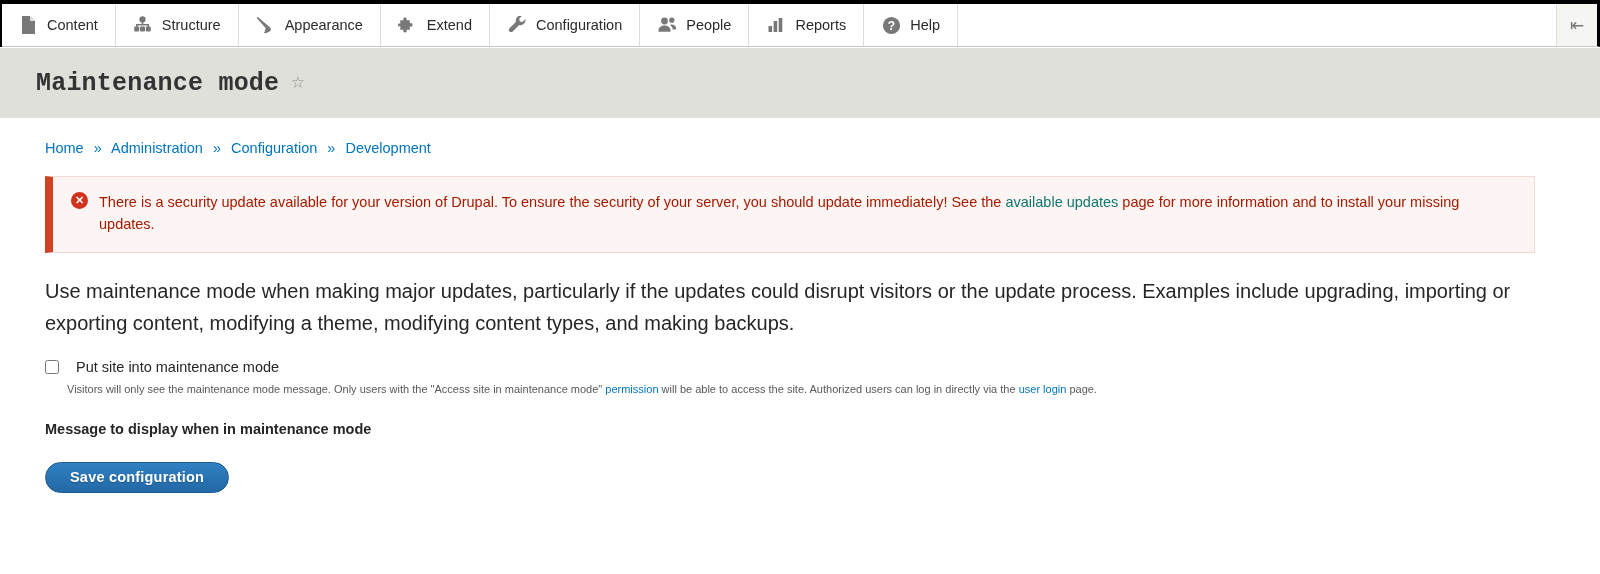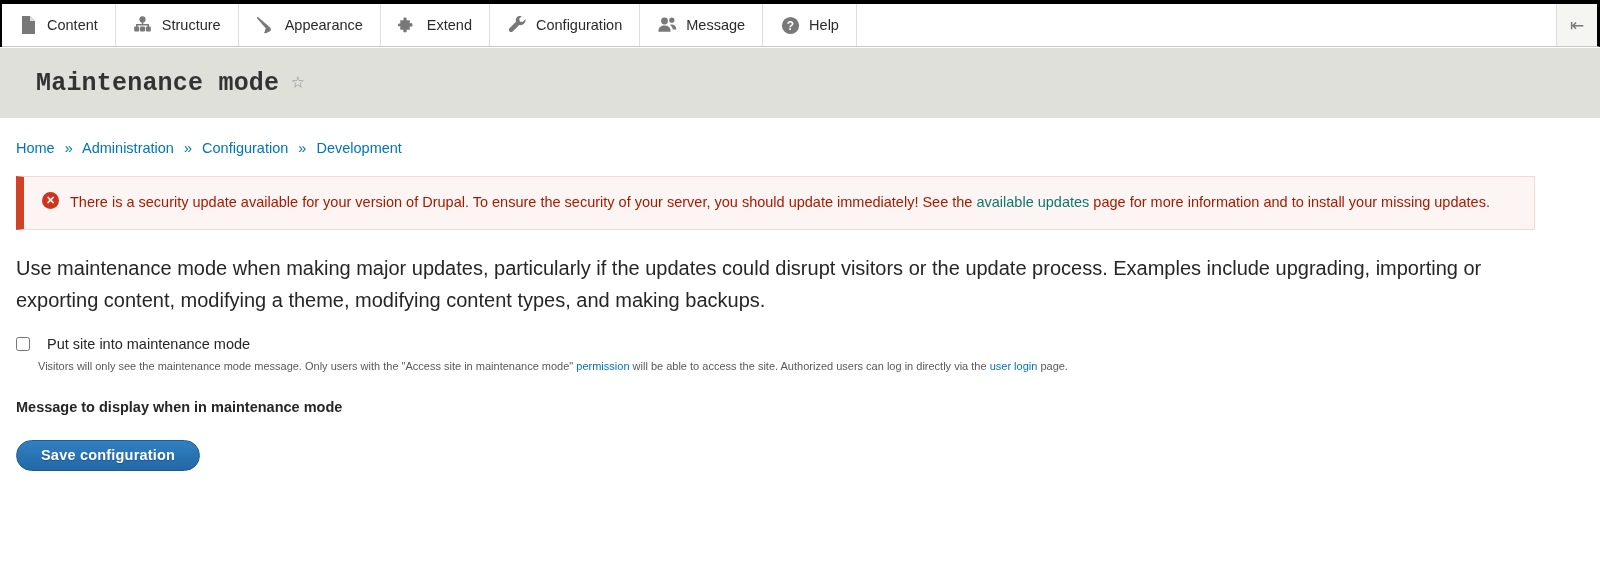--- a/index.html
+++ b/index.html
@@ -22,21 +22,21 @@
   .toolbar-toggle { width:41px; display:flex; align-items:center; justify-content:center;
     border-left:1px solid #ddd; background:#f5f5f2; color:#787878; font-size:17px; cursor:pointer; }
 
   
   .page-header { position:absolute; top:48px; left:0; width:1600px; height:70px;
     background:#e0e0db; display:flex; align-items:center; padding:0 36px;font-family:Liberation Mono, monospace; }
   .page-title { font-size:25px; font-weight:bold; color:#333; letter-spacing:.2px; }
   .star { margin-left:12px; font-size:22px; color:#8c8c8c; cursor:pointer; line-height:1; }
 
   
-  .content { position:absolute; top:118px; left:0; width:1600px; padding:14px 65px 0 16px; }
+  .content { position:absolute; top:118px; left:0; width:1600px; padding:14px 65px 0 45px; }
 
   .breadcrumb { font-size:14.5px; margin:8px 0 20px 0; color:#0074bd; }
   .breadcrumb a { color:#0074bd; text-decoration:none; cursor:pointer; }
   .breadcrumb .sep { margin:0 6px; color:#0074bd; }
 
   .messages-error { position:relative; background:#fdf5f3; border:1px solid #f3d9d4;
     border-left:8px solid #d14124; padding:14px 20px 16px 46px; color:#a51b00;
     font-size:14.5px; line-height:1.55; margin-bottom:22px; }
   .err-icon { position:absolute; left:18px; top:15px; width:17px; height:17px; border-radius:50%;
     background:#d0321d; color:#fdf5f3; font-size:11px; font-weight:bold;
@@ -130,23 +130,35 @@
     <span class="ticon">
       <svg width="20" height="18" viewBox="0 0 20 18">
           <g fill="#787878">
             <circle cx="7.5" cy="5" r="3.4"></circle>
             <path d="M1.5 14.5c0-3 2.7-5 6-5s6 2 6 5v1.2h-12z"></path>
             <circle cx="14.8" cy="4.2" r="2.6"></circle>
             <path d="M14.6 8.4c2.6.1 4.6 1.7 4.6 4.1v1h-3.4c-.3-2.1-1.4-3.6-3-4.5.5-.4 1.1-.6 1.8-.6z"></path>
           </g>
         </svg>
     </span>
-    <span>Message</span>
-  </div>
-
+    <span>People</span>
+  </div>
+
+  <div class="toolbar-tab">
+    <span class="ticon">
+      <svg width="16" height="18" viewBox="0 0 16 18">
+          <g fill="#787878">
+            <rect x="0.5" y="10" width="3.6" height="6"></rect>
+            <rect x="5.6" y="5" width="3.6" height="11"></rect>
+            <rect x="10.7" y="2" width="3.6" height="14"></rect>
+          </g>
+        </svg>
+    </span>
+    <span>Reports</span>
+  </div>
 
   <div class="toolbar-tab">
     <span class="ticon">
       <svg width="19" height="19" viewBox="0 0 19 19">
           <circle cx="9.5" cy="9.5" r="8.6" fill="#787878"></circle>
           <text x="9.5" y="13.6" text-anchor="middle" font-family="Liberation Sans, sans-serif" font-size="12" font-weight="bold" fill="#fff">?</text>
         </svg>
     </span>
     <span>Help</span>
   </div>

